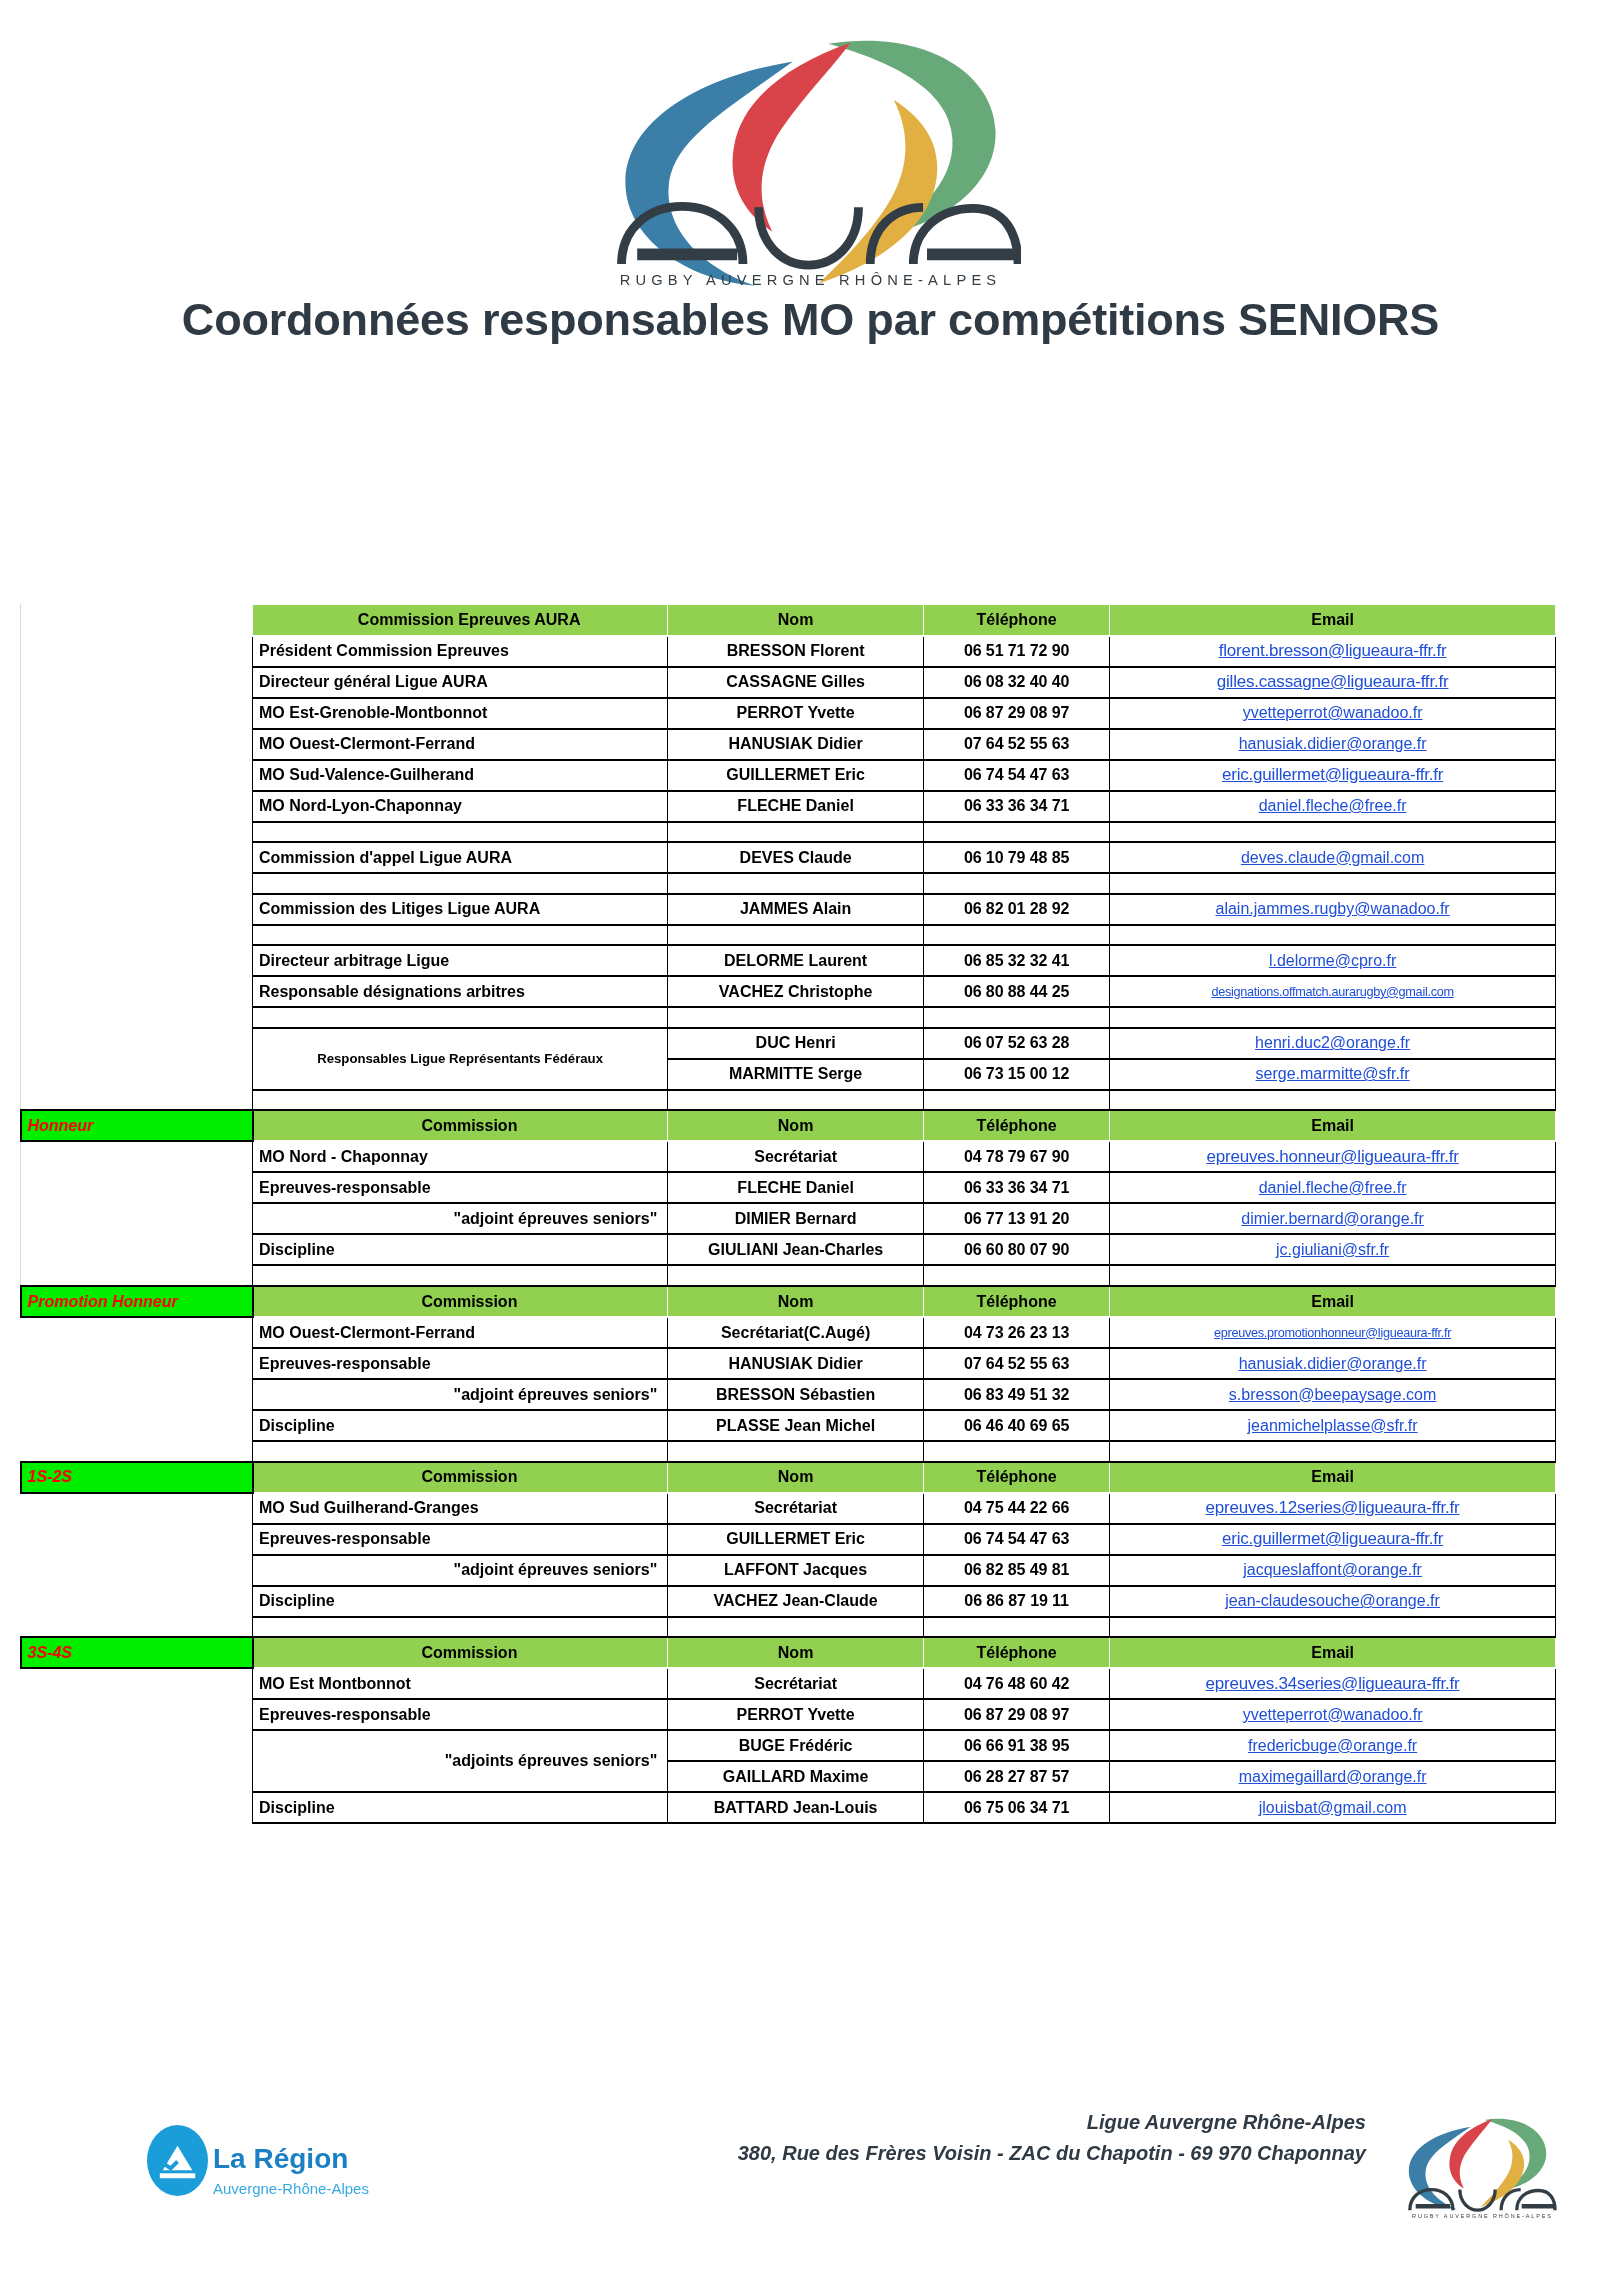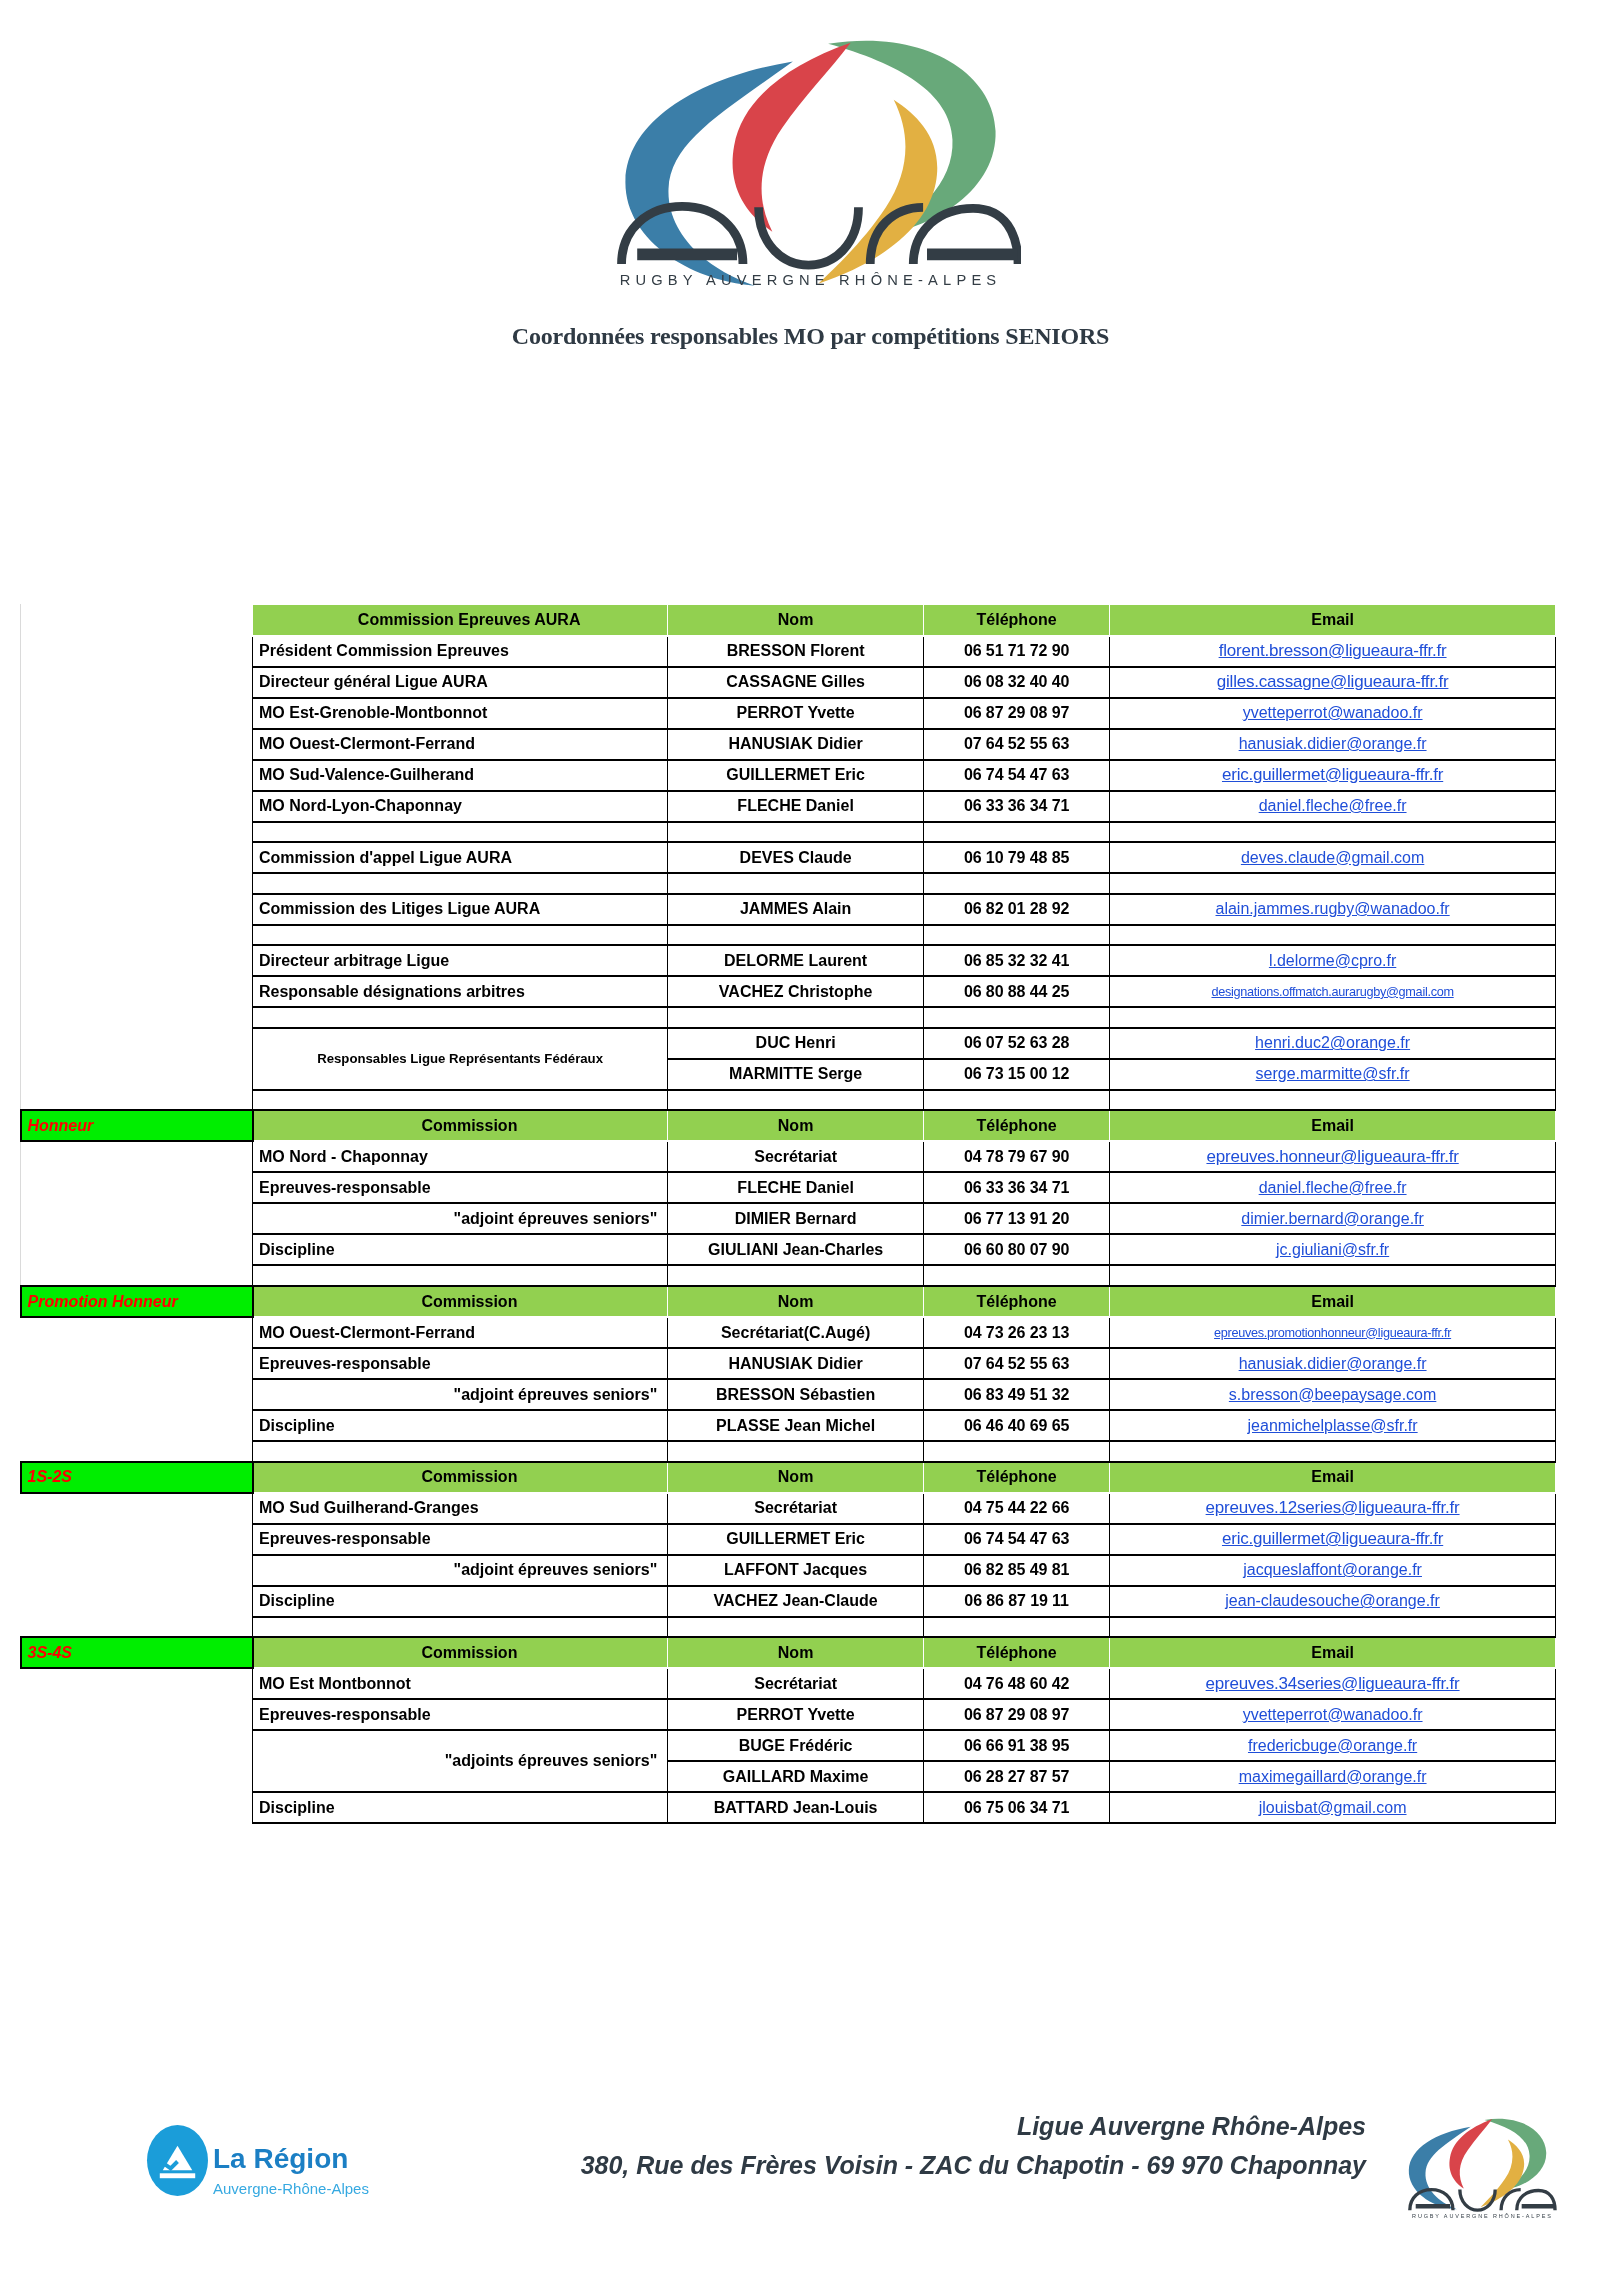--- a/index.html
+++ b/index.html
@@ -19,26 +19,25 @@
     justify-content:center;
     padding-top:17.6px;
     box-sizing:border-box;
   }
   .logo-wrap{width:421px;height:270px;position:relative;}
   .logo-svg{display:block;width:421px;height:270px;}
 
   
   .doc-title{
     text-align:center;
-    font-size:24px;
+    font-size:45px;
     font-weight:bold;
     color:#2f3a44;
     letter-spacing:-0.2px;
-    margin-top:29px;
-    font-family:Liberation Serif, serif;
+    font-family:Liberation Sans, sans-serif;
   }
 
   
   .sheet{
     position:absolute;
     left:19.6px;
     top:604px;
     width:1535px;
   }
   table.grid{
@@ -142,21 +141,21 @@
   .region-txt .l2{
     font-size:15px;color:#36a9e1;margin-top:8px;
     font-family:"Liberation Sans", sans-serif;
   }
   .addr{
     position:absolute;right:255px;top:39px;
     text-align:right;
     font-style:italic;
     font-weight:bold;
     color:#2f3a44;
-    font-size:25px;
+    font-size:20px;
     line-height:1.55;
     font-family:"Liberation Sans", sans-serif;
   }
   .aura-mini{
     position:absolute;right:64px;top:44px;width:157px;height:108px;
   }
 </style>
 </head>
 <body>
 

